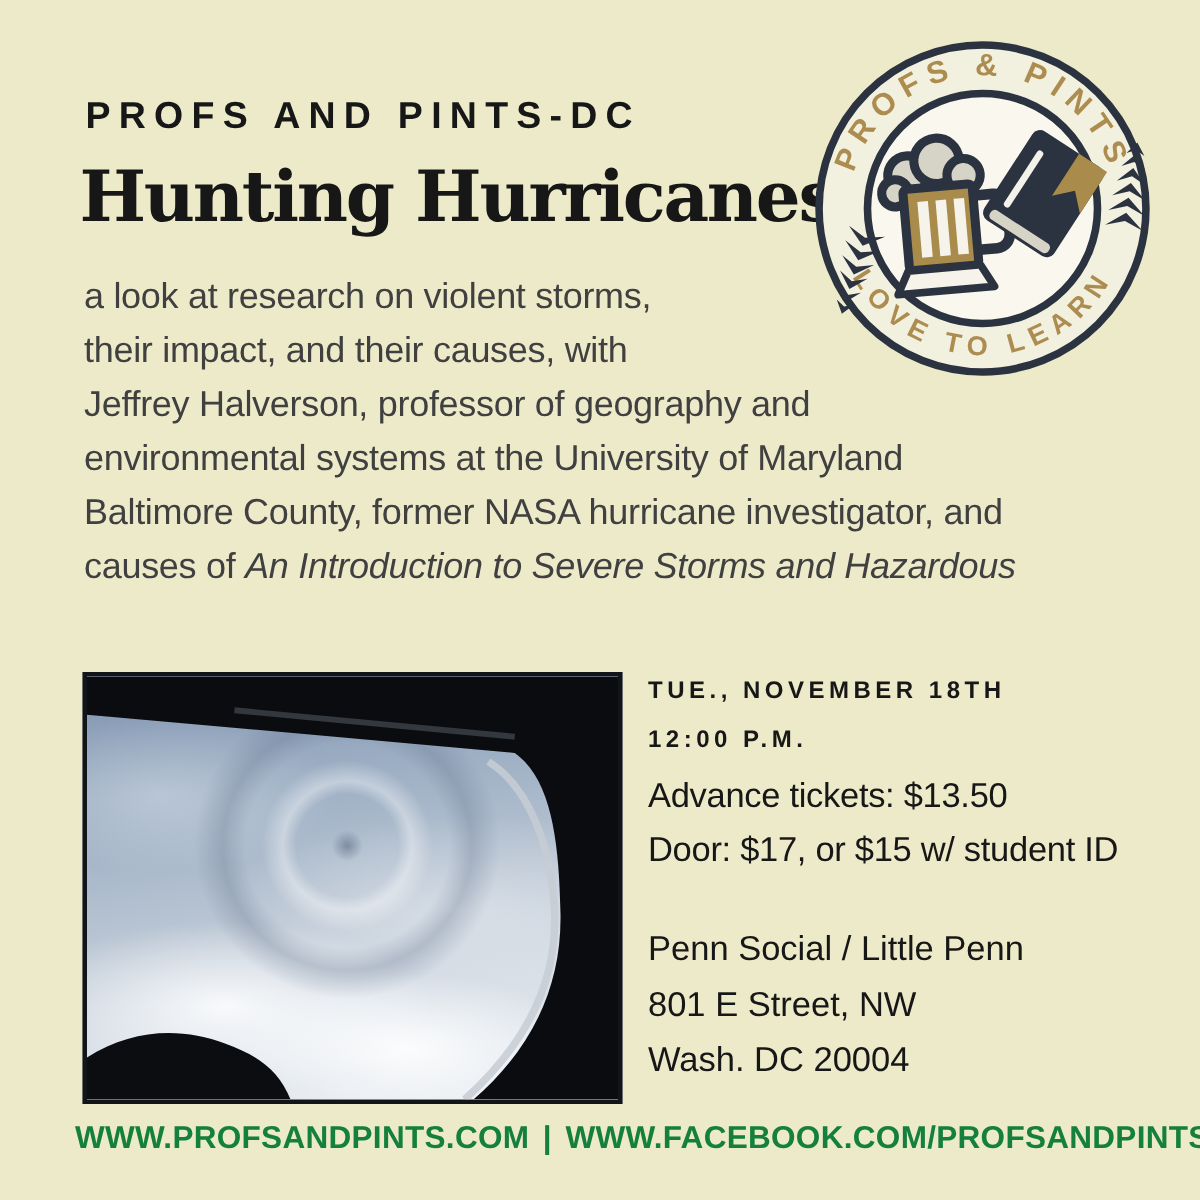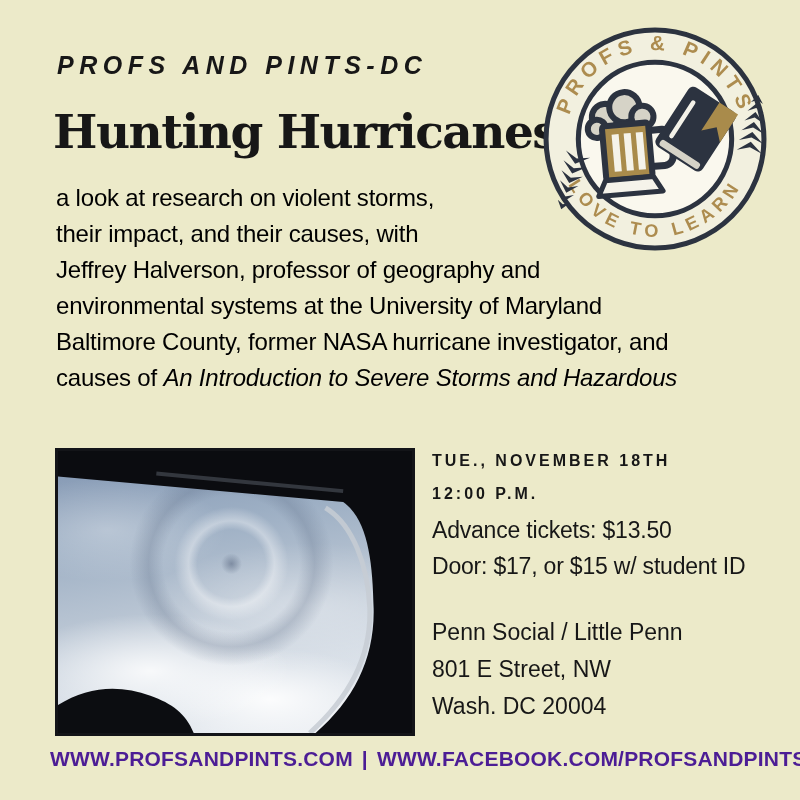--- a/index.html
+++ b/index.html
@@ -7,36 +7,36 @@
     width:800px; height:800px;
     background:#eceac9;
     font-family:"Liberation Sans", sans-serif;
     color:#171717;
     overflow:hidden;
   }
   .canvas { position:relative; width:800px; height:800px; background:#eceac9; }
 
   
   .kicker {
-    position:absolute; left:57px; top:52px;
+    position:absolute; left:57px; top:64px;
     font-size:25px; font-weight:bold; letter-spacing:5.5px;
-    line-height:26px; white-space:nowrap;font-style:italic;
+    line-height:26px; white-space:nowrap;
   }
   .title {
     position:absolute; left:53px; top:104px;
     font-family:"DejaVu Serif", serif;
     font-size:47px; font-weight:bold; letter-spacing:-1.5px;
     line-height:56px; white-space:nowrap;
   }
 
   
   .body-text {
     position:absolute; left:56px; top:180px;
     font-size:24px; line-height:36px; letter-spacing:-0.2px;
-    color:#000000; white-space:nowrap;
+    color:#404040; white-space:nowrap;
   }
   .body-text .ital { font-style:italic;margin-top:44px; }
 
   
   .badge { position:absolute; left:541px; top:25px; width:228px; height:228px; }
 
   
   .photo {
     position:absolute; left:55px; top:448px; width:360px; height:288px;
     border:3px solid #131418; box-sizing:border-box; overflow:hidden;
@@ -68,21 +68,21 @@
   }
   .venue-block {
     position:absolute; left:432px; top:614px;
     font-size:23px; line-height:37px; letter-spacing:0px; white-space:nowrap;
   }
 
   
   .footer {
     position:absolute; left:50px; top:746px; width:705px;
     font-size:21px; font-weight:bold; letter-spacing:0.2px;
-    line-height:26px; white-space:nowrap; color:#4c1d95;
+    line-height:26px; white-space:nowrap; color:#15803d;
   }
   .footer .sep { margin:0 9px; font-weight:bold; }
 </style>
 </head>
 <body>
 
 <div class="canvas">
 
   <div class="kicker">PROFS AND PINTS-DC</div>
   <div class="title">Hunting Hurricanes</div>

